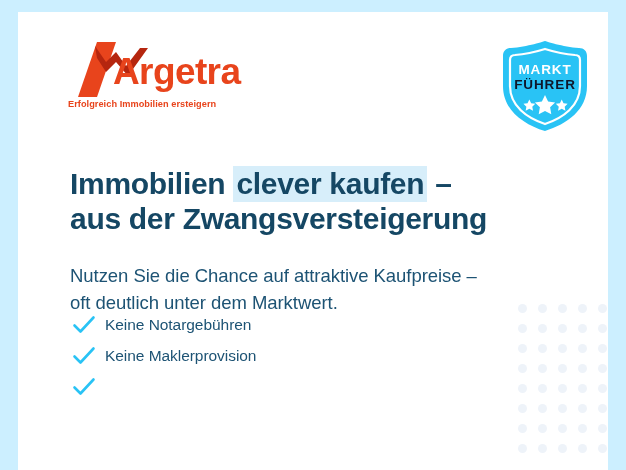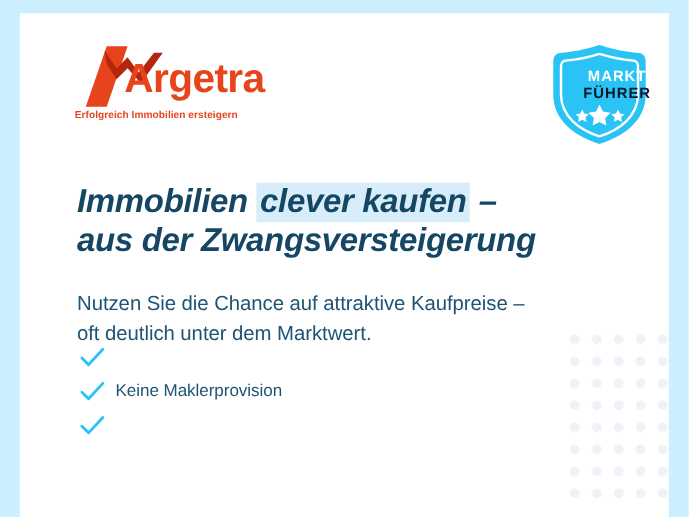--- a/index.html
+++ b/index.html
@@ -94,21 +94,21 @@
   
   #badge {
     position: absolute;
     left: 481px;
     top: 26px;
     width: 92px;
     height: 96px;
   }
   #badge-text {
     position: absolute;
-    left: 16px;
+    left: 0;
     top: 0;
     width: 92px;
     height: 96px;
     pointer-events: none;
   }
   #badge-line-1 {
     position: absolute;
     top: 25px;
     left: 0;
     width: 92px;
@@ -140,21 +140,20 @@
     width: 510px;
     font-size: 30px;
     font-weight: bold;
     color: #154764;
     line-height: 35px;
     letter-spacing: -0.3px;
   }
   #headline .hl-line {
     display: block;
     white-space: nowrap;
-    font-style: italic;
   }
   #headline .mark {
     background: #d7eefa;
     padding: 1px 3px 2px 3px;
     box-decoration-break: clone;
     -webkit-box-decoration-break: clone;
   }
 
   
   #subheadline {
@@ -303,20 +302,21 @@
     <p id="subheadline">
       <span class="sub-line">Nutzen Sie die Chance auf attraktive Kaufpreise –</span>
       <span class="sub-line">oft deutlich unter dem Marktwert.</span>
     </p>
 
     <ul id="checklist" style="list-style:none;margin:0;padding:0;">
       <li class="check-item">
         <svg class="check-icon" viewBox="0 0 24 20">
           <path d="M2.5 10.5 L8.5 16.5 L21.5 2.5" fill="none" stroke="#29c3f5" stroke-width="2.6" stroke-linecap="round" stroke-linejoin="round"></path>
         </svg>
+        <span class="check-label">Keine Notargebühren</span>
       </li>
       <li class="check-item">
         <svg class="check-icon" viewBox="0 0 24 20">
           <path d="M2.5 10.5 L8.5 16.5 L21.5 2.5" fill="none" stroke="#29c3f5" stroke-width="2.6" stroke-linecap="round" stroke-linejoin="round"></path>
         </svg>
         <span class="check-label">Keine Maklerprovision</span>
       </li>
       <li class="check-item">
         <svg class="check-icon" viewBox="0 0 24 20">
           <path d="M2.5 10.5 L8.5 16.5 L21.5 2.5" fill="none" stroke="#29c3f5" stroke-width="2.6" stroke-linecap="round" stroke-linejoin="round"></path>

